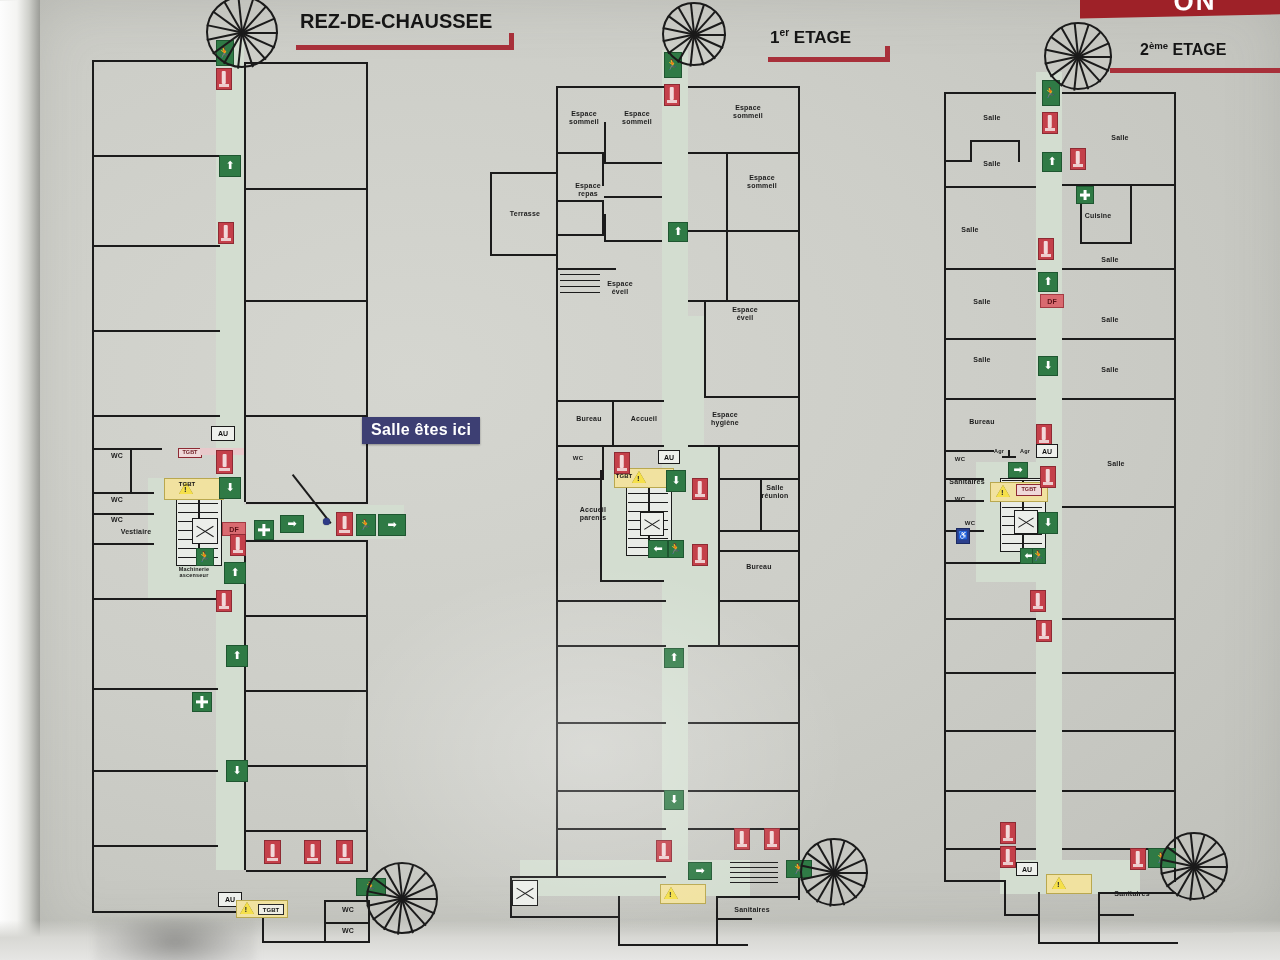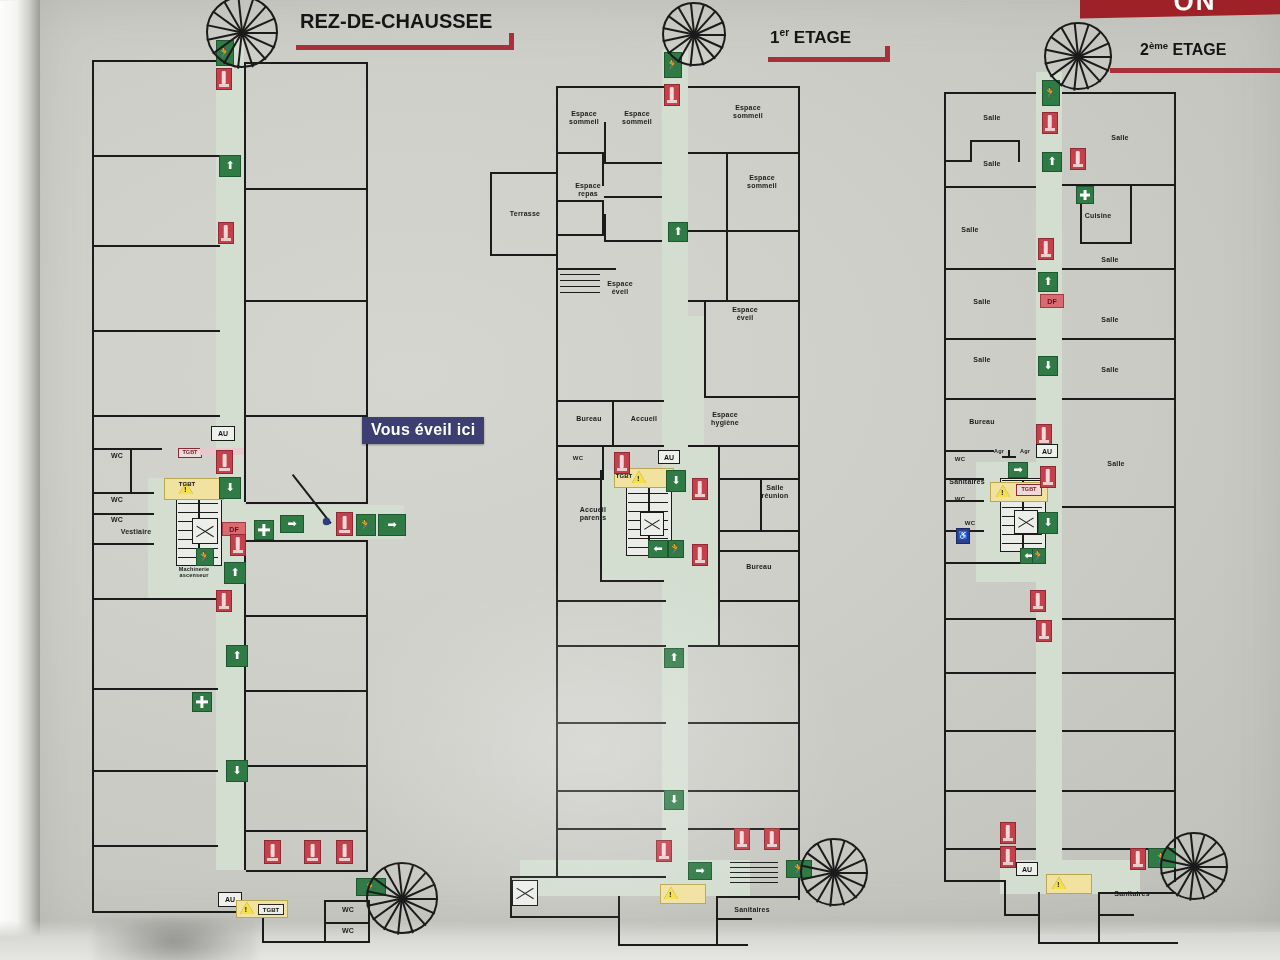--- a/index.html
+++ b/index.html
@@ -873,17 +873,17 @@
       <div class="spoke" style="transform:rotate(216deg)"></div>
       <div class="spoke" style="transform:rotate(240deg)"></div>
       <div class="spoke" style="transform:rotate(264deg)"></div>
       <div class="spoke" style="transform:rotate(288deg)"></div>
       <div class="spoke" style="transform:rotate(312deg)"></div>
       <div class="spoke" style="transform:rotate(336deg)"></div>
     </div>
   </div>
 
   <div class="yah-line" style="left:330px;top:524px;width:62px;transform:rotate(-128deg);"></div>
-  <div class="yah-banner" style="left:362px;top:417px;">Vous éveil ici</div>
+  <div class="yah-banner" style="left:362px;top:417px;">Salle êtes ici</div>
   <div class="yah-dot" style="left:323px;top:518px;"></div>
 
   <div class="glare"></div>
 </div>
 
 </body></html>

